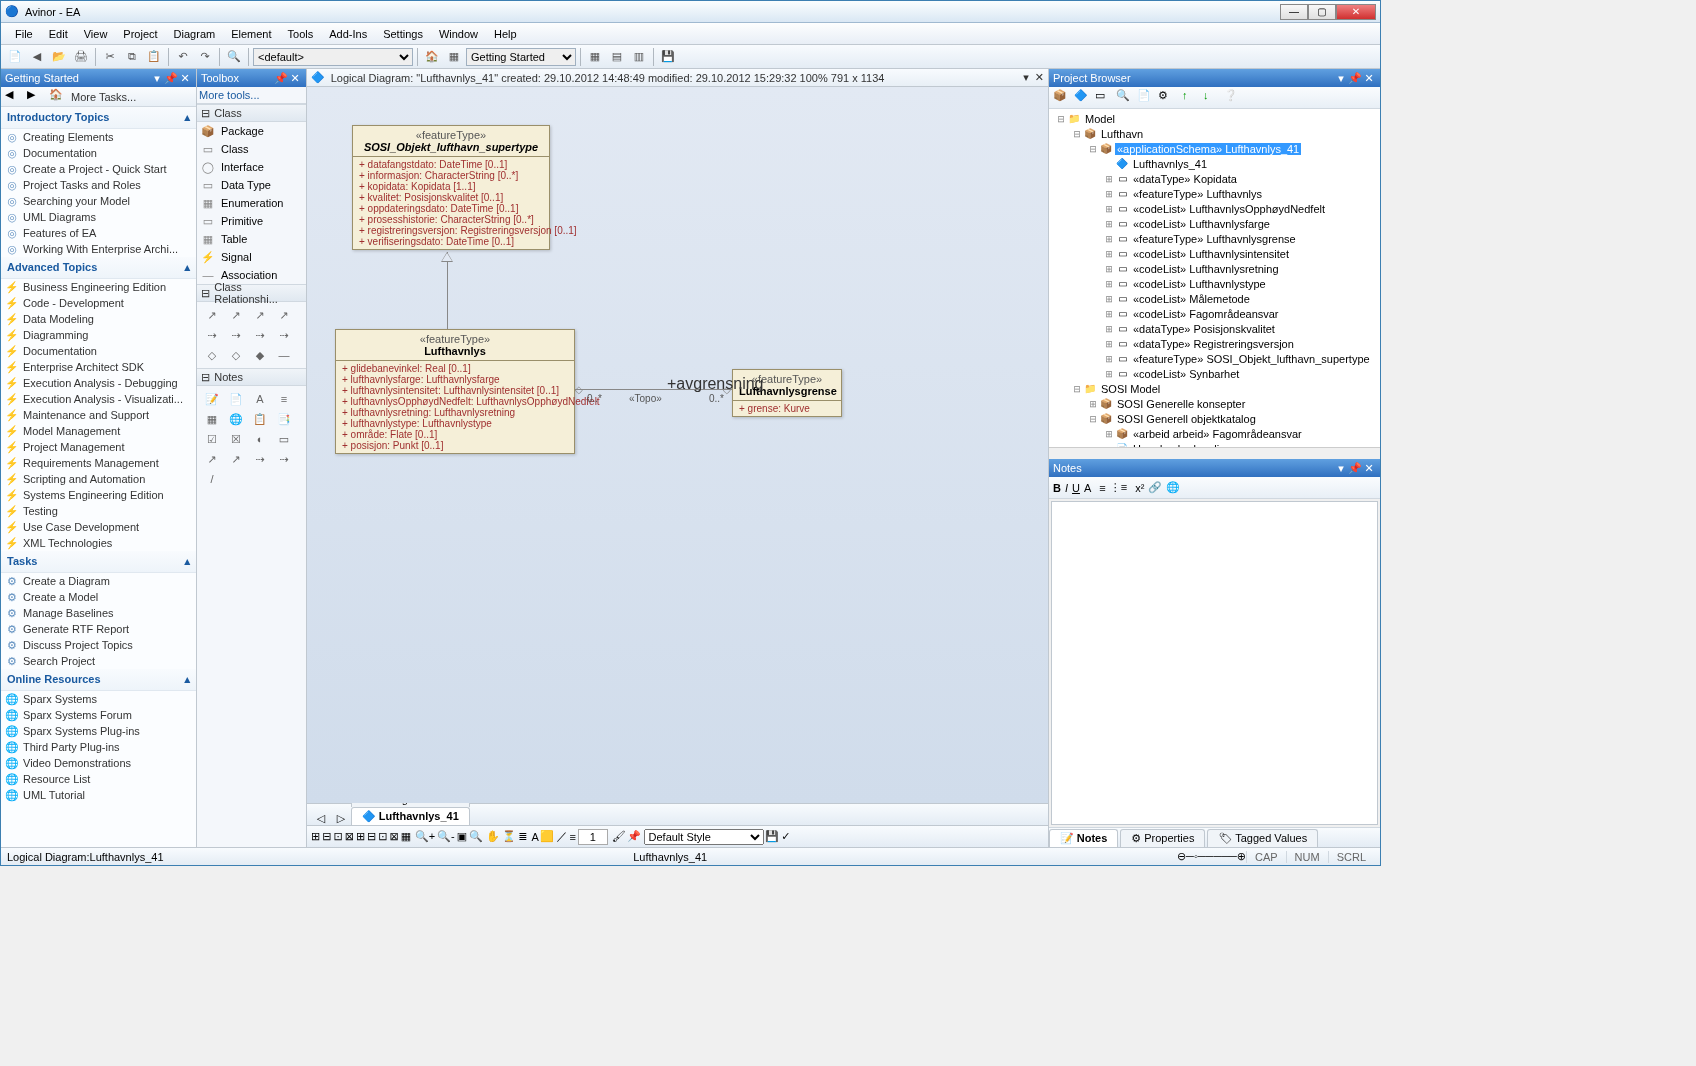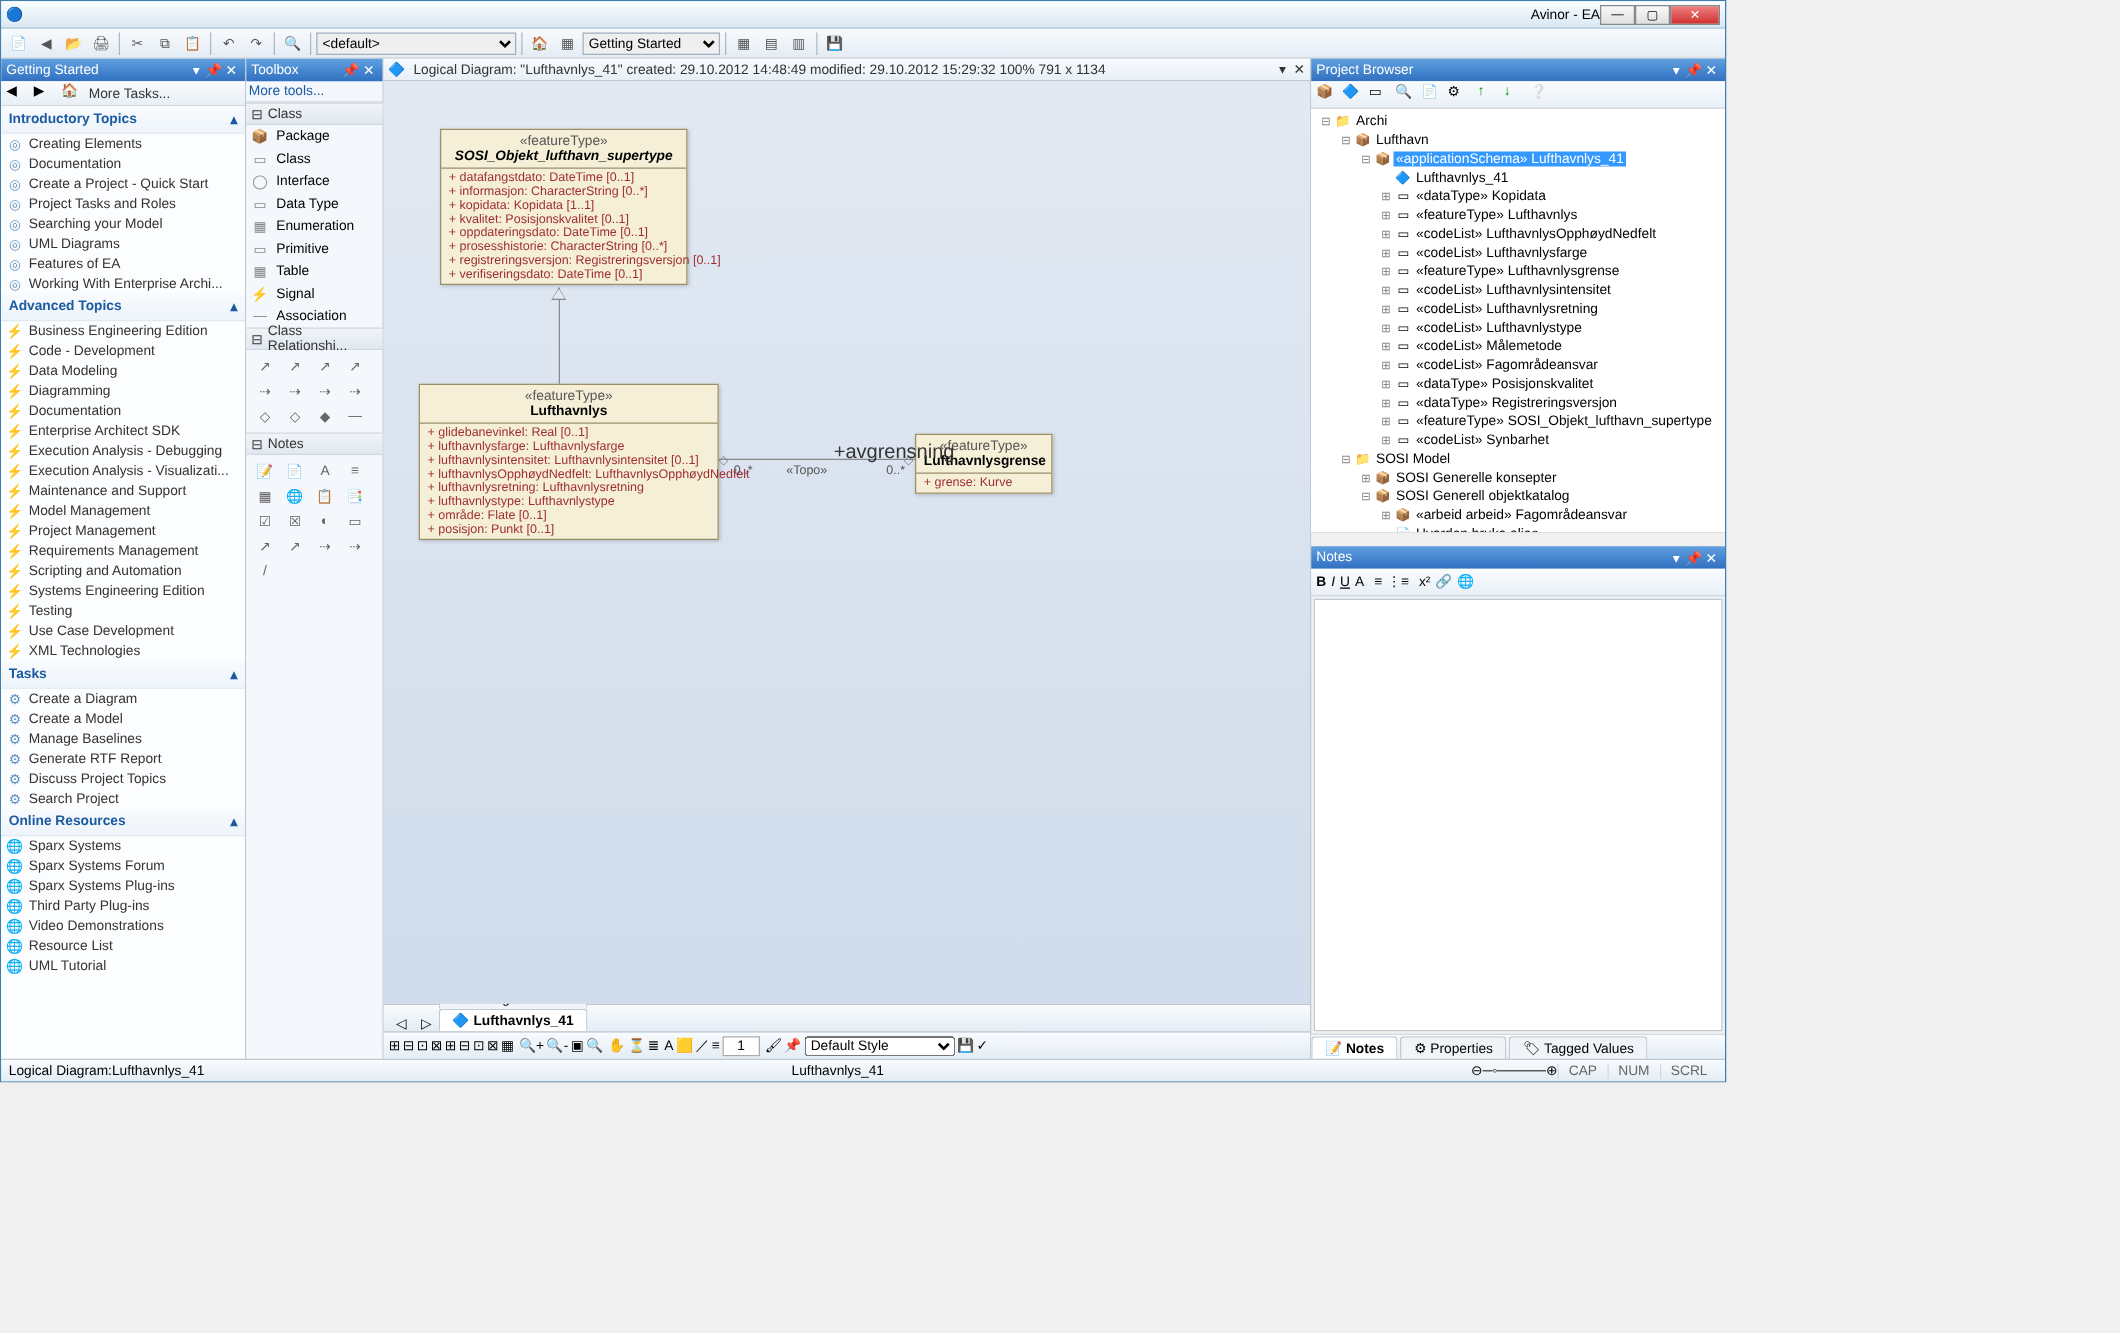--- a/index.html
+++ b/index.html
@@ -1,20 +1,20 @@
 <!DOCTYPE html>
 <html><head>
 <meta charset="utf-8">
 <style>
 * { margin: 0; padding: 0; box-sizing: border-box; font-family: "Segoe UI", Tahoma, sans-serif; font-size: 11px; }
 body { background: #f0f0f0; overflow: hidden; }
 .window { width: 1381px; height: 866px; display: flex; flex-direction: column; border: 1px solid #3c7fb1; }
 .titlebar { height: 22px; background: linear-gradient(#fbfefe, #d9e7f4); display: flex; align-items: center; padding: 0 4px; border-bottom: 1px solid #a0b9d0; }
 .titlebar .icon { width: 16px; height: 16px; margin-right: 4px; display: inline-flex; align-items: center; }
-.titlebar .title { flex: 1; color: #000; text-align: right; }
+.titlebar .title { flex: 1; color: #000; }
 .winbtns { display: flex; gap: 0; }
 .winbtn { width: 28px; height: 16px; border: 1px solid #888; background: linear-gradient(#f8f8f8,#e0e0e0); display: flex; align-items: center; justify-content: center; font-size: 10px; }
 .winbtn.close { background: linear-gradient(#f08080,#d03030); color: #fff; width: 40px; }
 .menubar { height: 22px; background: linear-gradient(#fdfefe,#e8eef6); display: flex; align-items: center; padding: 0 6px; border-bottom: 1px solid #c0c8d0; }
 .menubar span { padding: 0 8px; cursor: default; }
 .toolbar { height: 24px; background: linear-gradient(#f8fbfe,#e4ecf4); display: flex; align-items: center; padding: 0 4px; gap: 2px; border-bottom: 1px solid #c0c8d0; }
 .toolbar .sep { width: 1px; height: 18px; background: #b0b8c0; margin: 0 2px; }
 .toolbar .tbtn { width: 20px; height: 20px; display: inline-flex; align-items: center; justify-content: center; border: 1px solid transparent; color: #555; }
 .toolbar select { height: 18px; font-size: 11px; border: 1px solid #a0b0c0; }
 .body { flex: 1; display: flex; min-height: 0; }
@@ -71,20 +71,33 @@
   <div class="titlebar">
     <span class="icon">🔵</span>
     <span class="title">Avinor - EA</span>
     <div class="winbtns">
       <div class="winbtn">—</div>
       <div class="winbtn">▢</div>
       <div class="winbtn close">✕</div>
     </div>
   </div>
 
+  <div class="menubar" id="menubar">
+      <span>File</span>
+      <span>Edit</span>
+      <span>View</span>
+      <span>Project</span>
+      <span>Diagram</span>
+      <span>Element</span>
+      <span>Tools</span>
+      <span>Add-Ins</span>
+      <span>Settings</span>
+      <span>Window</span>
+      <span>Help</span>
+    </div>
 
   <div class="toolbar">
     <span class="tbtn">📄</span>
     <span class="tbtn">◀</span>
     <span class="tbtn">📂</span>
     <span class="tbtn">🖨</span>
     <span class="sep"></span>
     <span class="tbtn">✂</span>
     <span class="tbtn">⧉</span>
     <span class="tbtn">📋</span>
@@ -396,21 +409,21 @@
         <span class="tbtn">⚙</span>
         <span class="sep"></span>
         <span class="tbtn" style="color:#090">↑</span>
         <span class="tbtn" style="color:#090">↓</span>
         <span class="tbtn">❔</span>
       </div>
       <div class="tree" id="tree" style="height:338px;flex:none">
           <div class="tree-row" style="padding-left: 4px;">
             <span class="tw">⊟</span>
             <span class="tic">📁</span>
-            <span class="lbl">Archi</span>
+            <span class="lbl">Model</span>
           </div>
           <div class="tree-row" style="padding-left: 20px;">
             <span class="tw">⊟</span>
             <span class="tic">📦</span>
             <span class="lbl">Lufthavn</span>
           </div>
           <div class="tree-row sel" style="padding-left: 36px;">
             <span class="tw">⊟</span>
             <span class="tic">📦</span>
             <span class="lbl">«applicationSchema» Lufthavnlys_41</span>

